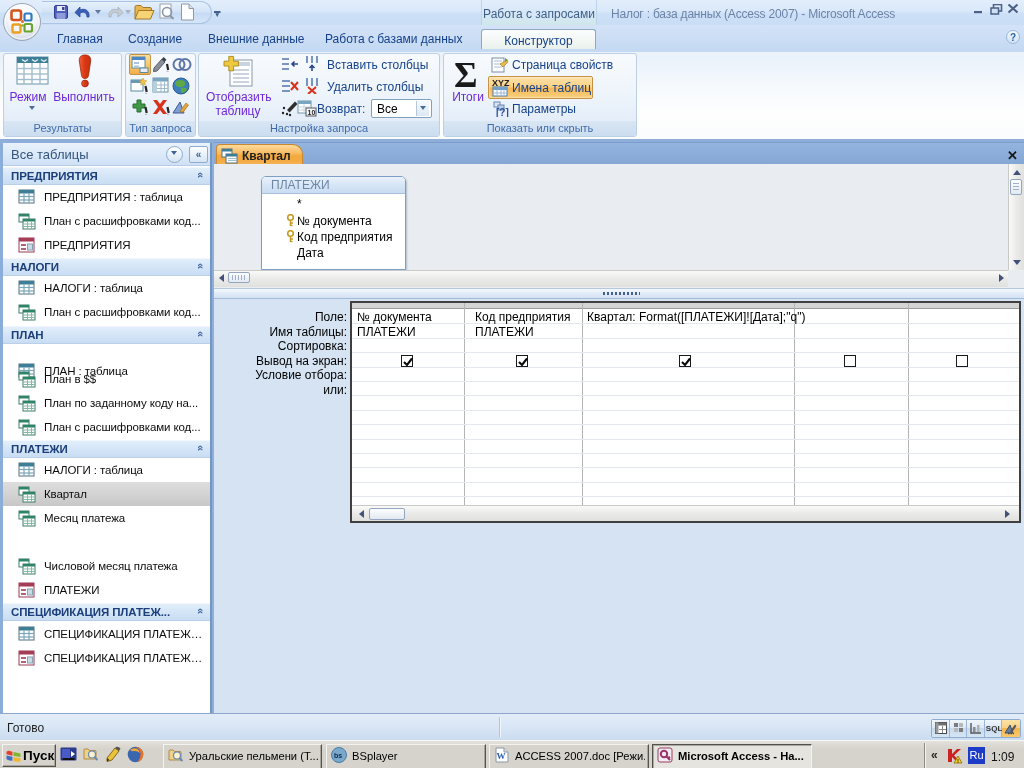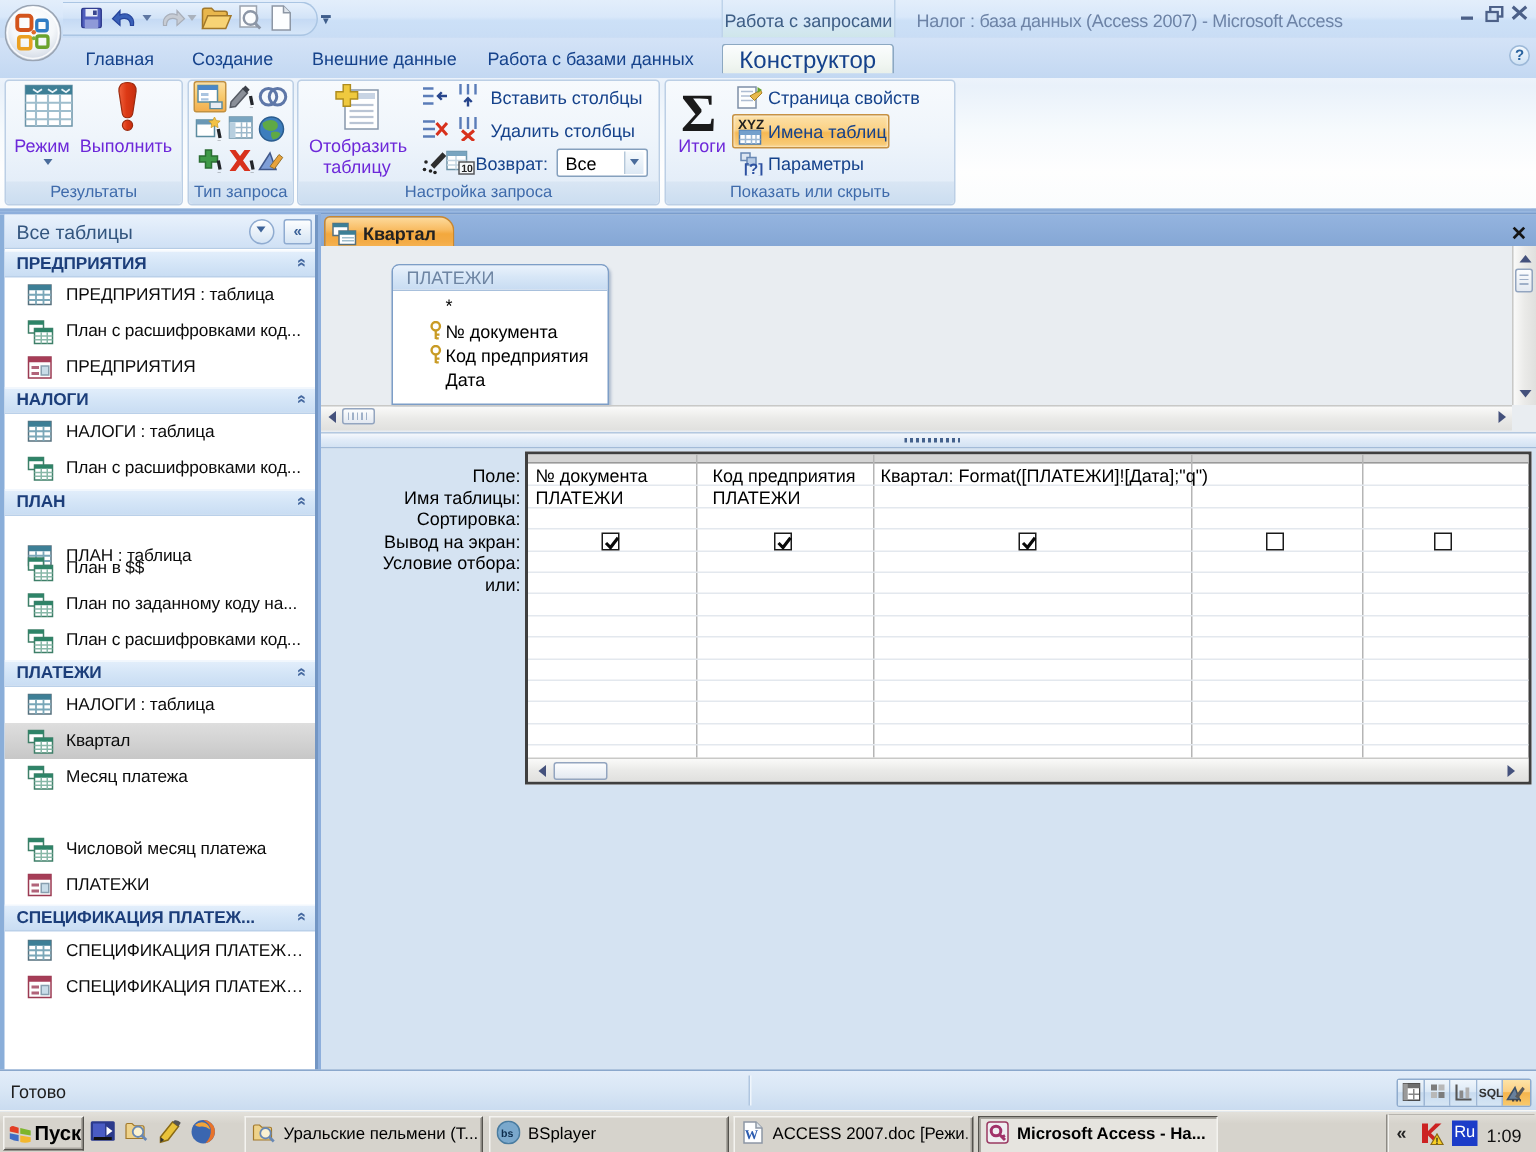--- a/index.html
+++ b/index.html
@@ -18,21 +18,21 @@
   background:linear-gradient(#e3eefb, #d6e7f8 55%, #d2e7ef 85%, #cfe6e9);
   border-left:1px solid #bed3ea; border-right:1px solid #bed3ea;
   color:#3e5e85; font-size:12px; text-align:center; line-height:28px; white-space:nowrap; }
 .winbtn { position:absolute; top:3px; color:#4f6386; font-weight:bold; }
 
 
 #tabrow { left:0; top:25px; width:1024px; height:27px; background:linear-gradient(#d4e3f7,#c3d8f2); }
 .rtab { position:absolute; top:7px; font-size:12px; color:#15428b; }
 #activetab { left:481px; top:4px; width:115px; height:20px; position:absolute;
   background:linear-gradient(#fbfdfe, #f1f6f2 65%, #e9f0ea); border:1px solid #8ca8c2; border-bottom:none;
-  border-radius:3px 3px 0 0; color:#15428b; font-size:16px; text-align:center; line-height:22px; }
+  border-radius:3px 3px 0 0; color:#15428b; font-size:12px; text-align:center; line-height:22px; }
 
 
 #ribbon { left:0; top:52px; width:1024px; height:89px;
   background:linear-gradient(#edf3fb 0%, #e9f1fa 6%, #f6fafd 40%, #fefefe 72%, #fafcfd 100%);
   border-bottom:2px solid #8eaed8; }
 .rgroup { position:absolute; top:1px; height:84px; border:1px solid #bccfe5; border-radius:3px;
   background:linear-gradient(#f7fafd 0%, #eff5fb 45%, #e6eff9 75%, #dfeaf6 100%); }
 .rgroup .cap { position:absolute; left:0; right:0; bottom:0; height:15px;
   background:linear-gradient(#d9e6f4,#cbddf0); color:#3f6bab; font-size:11px; text-align:center;
   border-radius:0 0 3px 3px; line-height:15px; }

